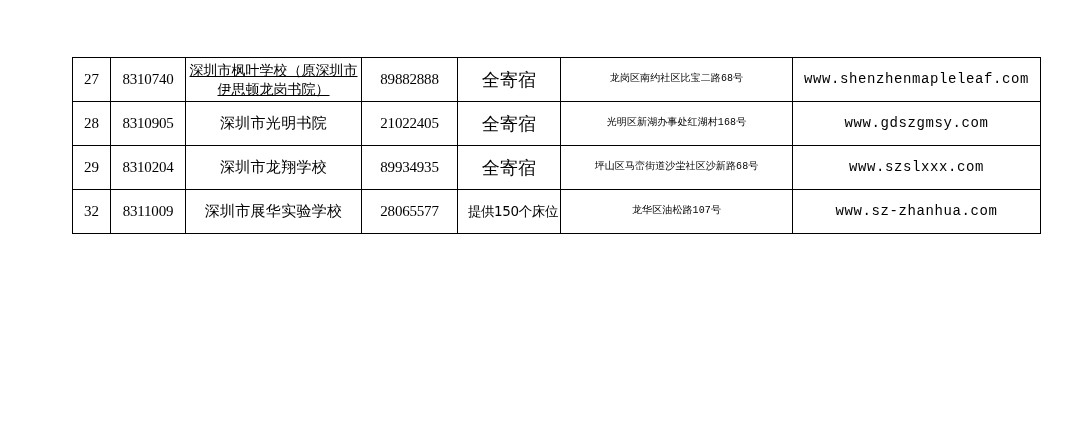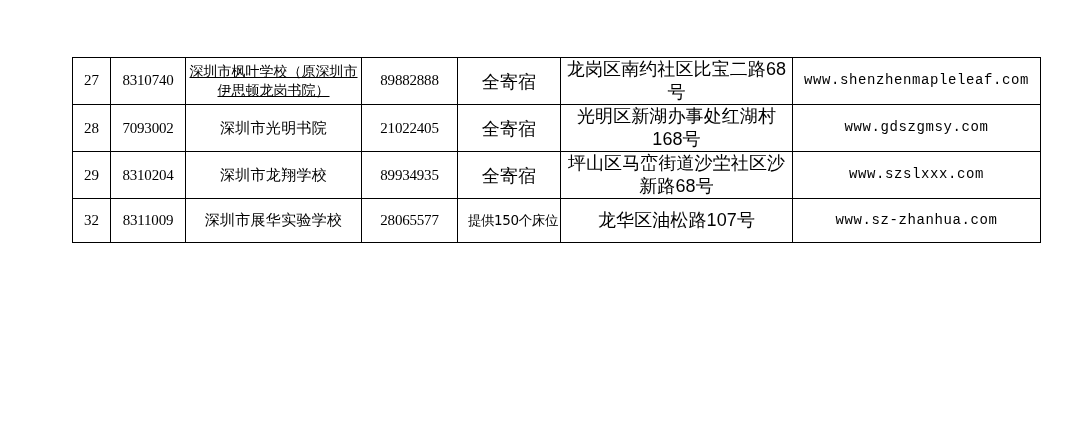--- a/index.html
+++ b/index.html
@@ -83,22 +83,22 @@
     font-size: 18px;
     font-family: "DejaVu Sans", "Liberation Sans", sans-serif;
     letter-spacing: 0.2px;
   }
   td.cell-board.long {
     font-size: 13.5px;
     letter-spacing: -0.4px;
     text-align: right;
   }
   td.cell-addr {
-    font-size: 18px;
-    font-family: Liberation Sans, sans-serif;
+    font-size: 10px;
+    font-family: Liberation Mono, monospace;
     letter-spacing: 0.1px;
   }
   td.cell-site {
     font-size: 14px;
     font-family: "Liberation Mono", "DejaVu Sans Mono", monospace;
     letter-spacing: 0.6px;
     word-break: break-all;
   }
 </style>
 </head>
@@ -121,21 +121,21 @@
           <td class="cell-index">27</td>
           <td class="cell-code">8310740</td>
           <td class="cell-name two-line">深圳市枫叶学校（原深圳市伊思顿龙岗书院）</td>
           <td class="cell-phone">89882888</td>
           <td class="cell-board">全寄宿</td>
           <td class="cell-addr">龙岗区南约社区比宝二路68号</td>
           <td class="cell-site">www.shenzhenmapleleaf.com</td>
         </tr>
         <tr>
           <td class="cell-index">28</td>
-          <td class="cell-code">7093002</td>
+          <td class="cell-code">8310905</td>
           <td class="cell-name">深圳市光明书院</td>
           <td class="cell-phone">21022405</td>
           <td class="cell-board">全寄宿</td>
           <td class="cell-addr">光明区新湖办事处红湖村168号</td>
           <td class="cell-site">www.gdszgmsy.com</td>
         </tr>
         <tr>
           <td class="cell-index">29</td>
           <td class="cell-code">8310204</td>
           <td class="cell-name">深圳市龙翔学校</td>

